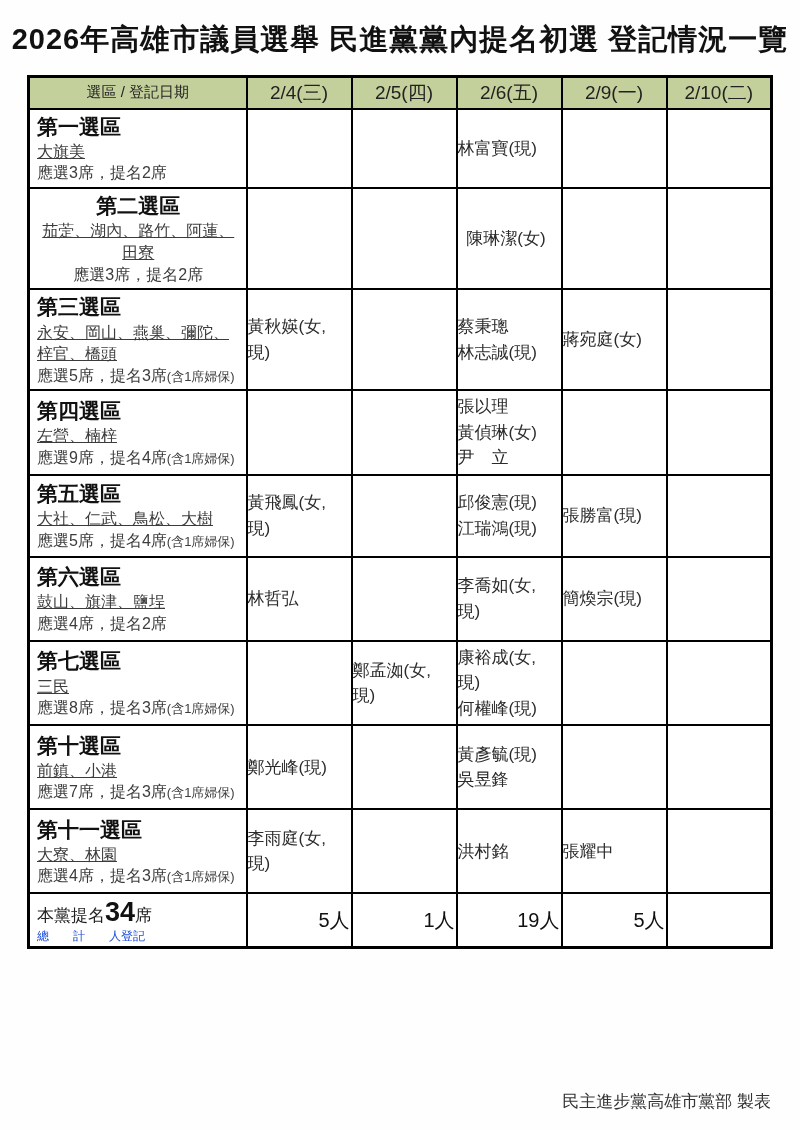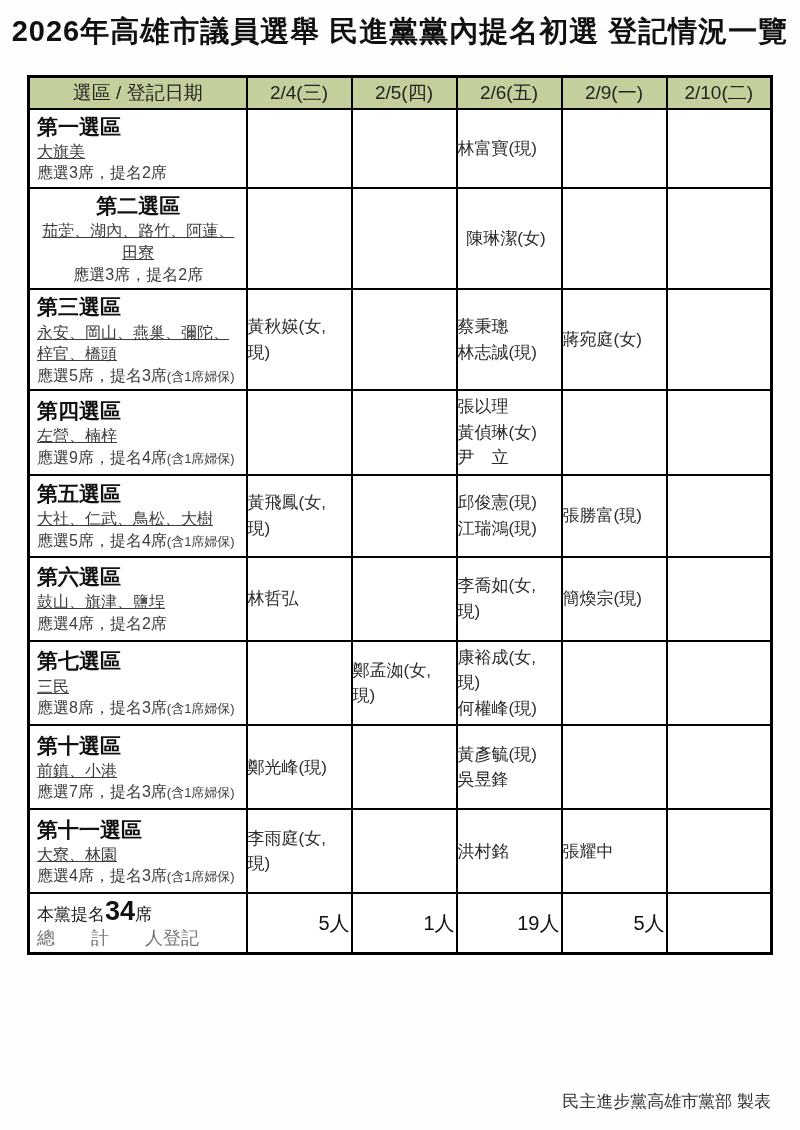--- a/index.html
+++ b/index.html
@@ -8,21 +8,21 @@
     position: relative;
     width: 800px;
     height: 1130px;
     background: #fefefe;
     font-family: "Liberation Sans", sans-serif;
     color: #1c1c1c;
     overflow: hidden;
   }
   .title {
     position: absolute;
-    top: 12px;
+    top: 20px;
     left: 0;
     width: 100%;
     text-align: center;
     font-size: 29px;
     font-weight: bold;
     letter-spacing: 1px;
     color: #111;
     white-space: nowrap;
   }
   table.grid {
@@ -41,21 +41,21 @@
   col.c-district { width: 218px; }
   col.c-date { width: 105px; }
   thead th {
     background: #c4d09c;
     height: 32px;
     font-weight: normal;
     color: #222;
     text-align: center;
     vertical-align: middle;
   }
-  th.corner { font-size: 19px; }
+  th.corner { font-size: 15px; }
   th.date { font-size: 19px; }
   tr.r80 { height: 56px; }
   tr.r83 { height: 83px; text-align: center; }
   tr.r94 { height: 94px; }
   tr.r82 { height: 82px; }
   tr.r84 { height: 84px; }
   tr.r54 { height: 54px; }
   td.district {
     padding: 3px 6px 3px 7px;
     vertical-align: middle;
@@ -89,21 +89,21 @@
     white-space: pre-line;
     background: #fff;
   }
   td.total-left {
     padding: 2px 6px 2px 7px;
     vertical-align: middle;
     background: #fff;
   }
   .t-line1 { font-size: 17px; color: #222; line-height: 1.15; }
   .t-big { font-size: 27px; font-weight: bold; color: #111; margin: 0 0; }
-  .t-line2 { font-size: 18px; color: #737373; line-height: 1.2; margin-top: 1px; }
+  .t-line2 { font-size: 12px; color: #1d4ed8; line-height: 1.2; margin-top: 1px; }
   td.total-num {
     text-align: right;
     padding-right: 1px;
     font-size: 20px;
     color: #111;
     vertical-align: middle;
     background: #fff;
   }
   .made-by {
     position: absolute;

